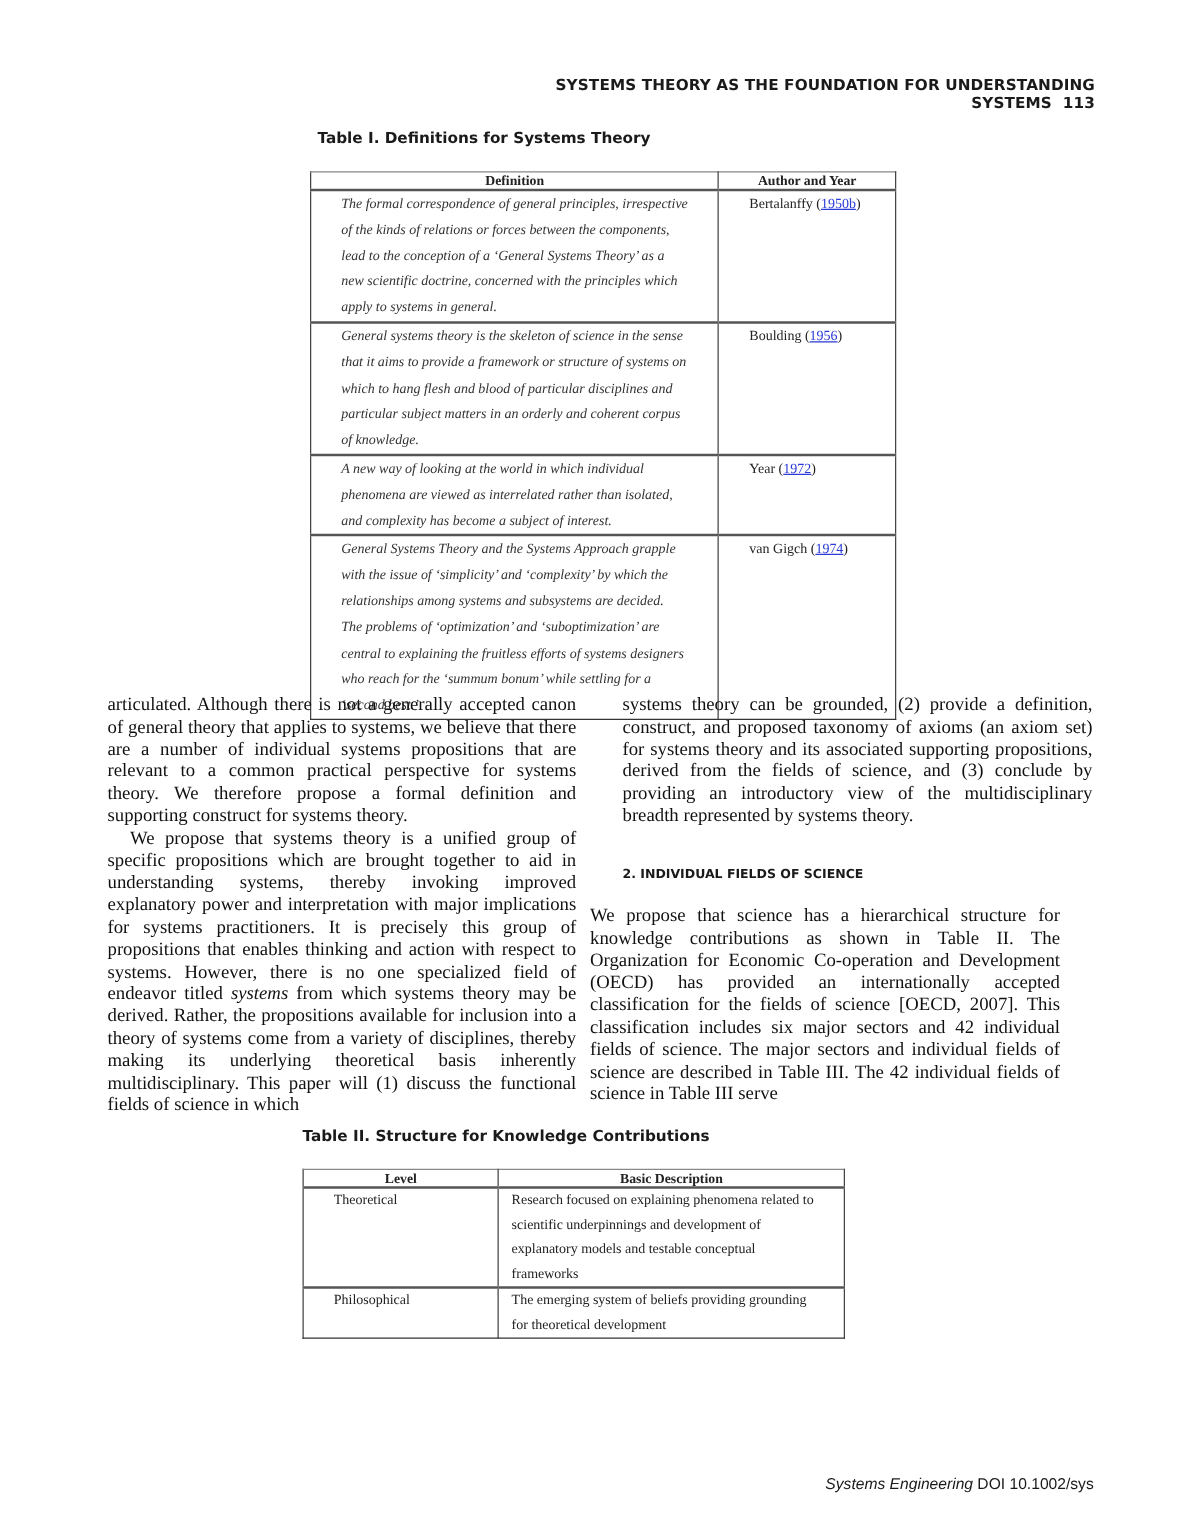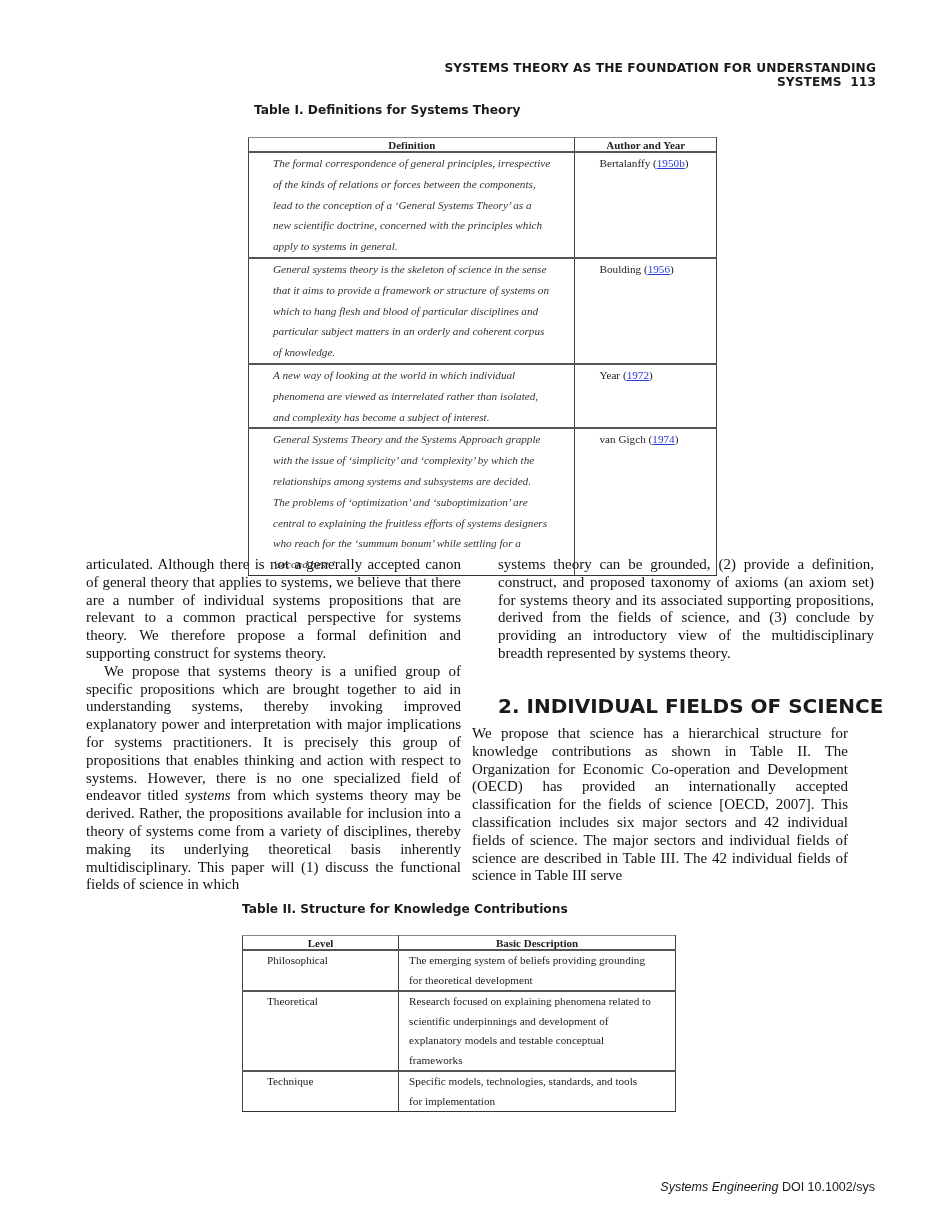--- a/index.html
+++ b/index.html
@@ -26,21 +26,21 @@
   table.t1 td.def { font-style: italic; color: #333; }
   a.cite { color: #2a3bd6; text-decoration: underline; }
   .body-col {
     position: absolute; font-family: "Liberation Serif", serif; font-size: 15px; line-height: 17.8px;
     text-align: justify; color: #111;
   }
   .body-col p { margin: 0; }
   .body-col p.indent { text-indent: 18px; }
   .section-head {
     position: absolute; left: 498px; top: 694px;
-    font-family: "DejaVu Sans", sans-serif; font-weight: bold; font-size: 20px;
+    font-family: "DejaVu Sans", sans-serif; font-weight: bold; font-size: 10px;
   }
   .footer {
     position: absolute; left: 600px; top: 1180px; width: 275px; text-align: right;
     font-family: Liberation Sans, sans-serif; font-size: 12.5px;
   }
   .footer i { font-style: italic; }
 </style>
 </head>
 <body>
 
@@ -103,30 +103,26 @@
       <col style="width:165px">
       <col style="width:310px">
     </colgroup>
   <thead>
     <tr>
       <th>Level</th>
       <th>Basic Description</th>
     </tr>
   </thead>
   <tbody>
-    <tr style="height:35px;">
-      <td style="line-height:16px;padding-top:1px;">Philosophical</td>
-      <td style="padding-left:10px;line-height:19.5px;">The emerging system of beliefs providing grounding for theoretical development</td>
-    </tr>
     <tr style="height:55px;">
       <td style="line-height:16px;padding-top:1px;">Theoretical</td>
       <td style="padding-left:10px;line-height:19.5px;">Research focused on explaining phenomena related to scientific underpinnings and development of explanatory models and testable conceptual frameworks</td>
     </tr>
     <tr style="height:35px;">
-      <td style="line-height:16px;padding-top:1px;">Technique</td>
-      <td style="padding-left:10px;line-height:19.5px;">Specific models, technologies, standards, and tools for implementation</td>
+      <td style="line-height:16px;padding-top:1px;">Philosophical</td>
+      <td style="padding-left:10px;line-height:19.5px;">The emerging system of beliefs providing grounding for theoretical development</td>
     </tr>
   </tbody>
 </table>
 
 <div class="footer">
   <i>Systems Engineering</i><span> DOI 10.1002/sys</span>
 </div>
 
 </body></html>

